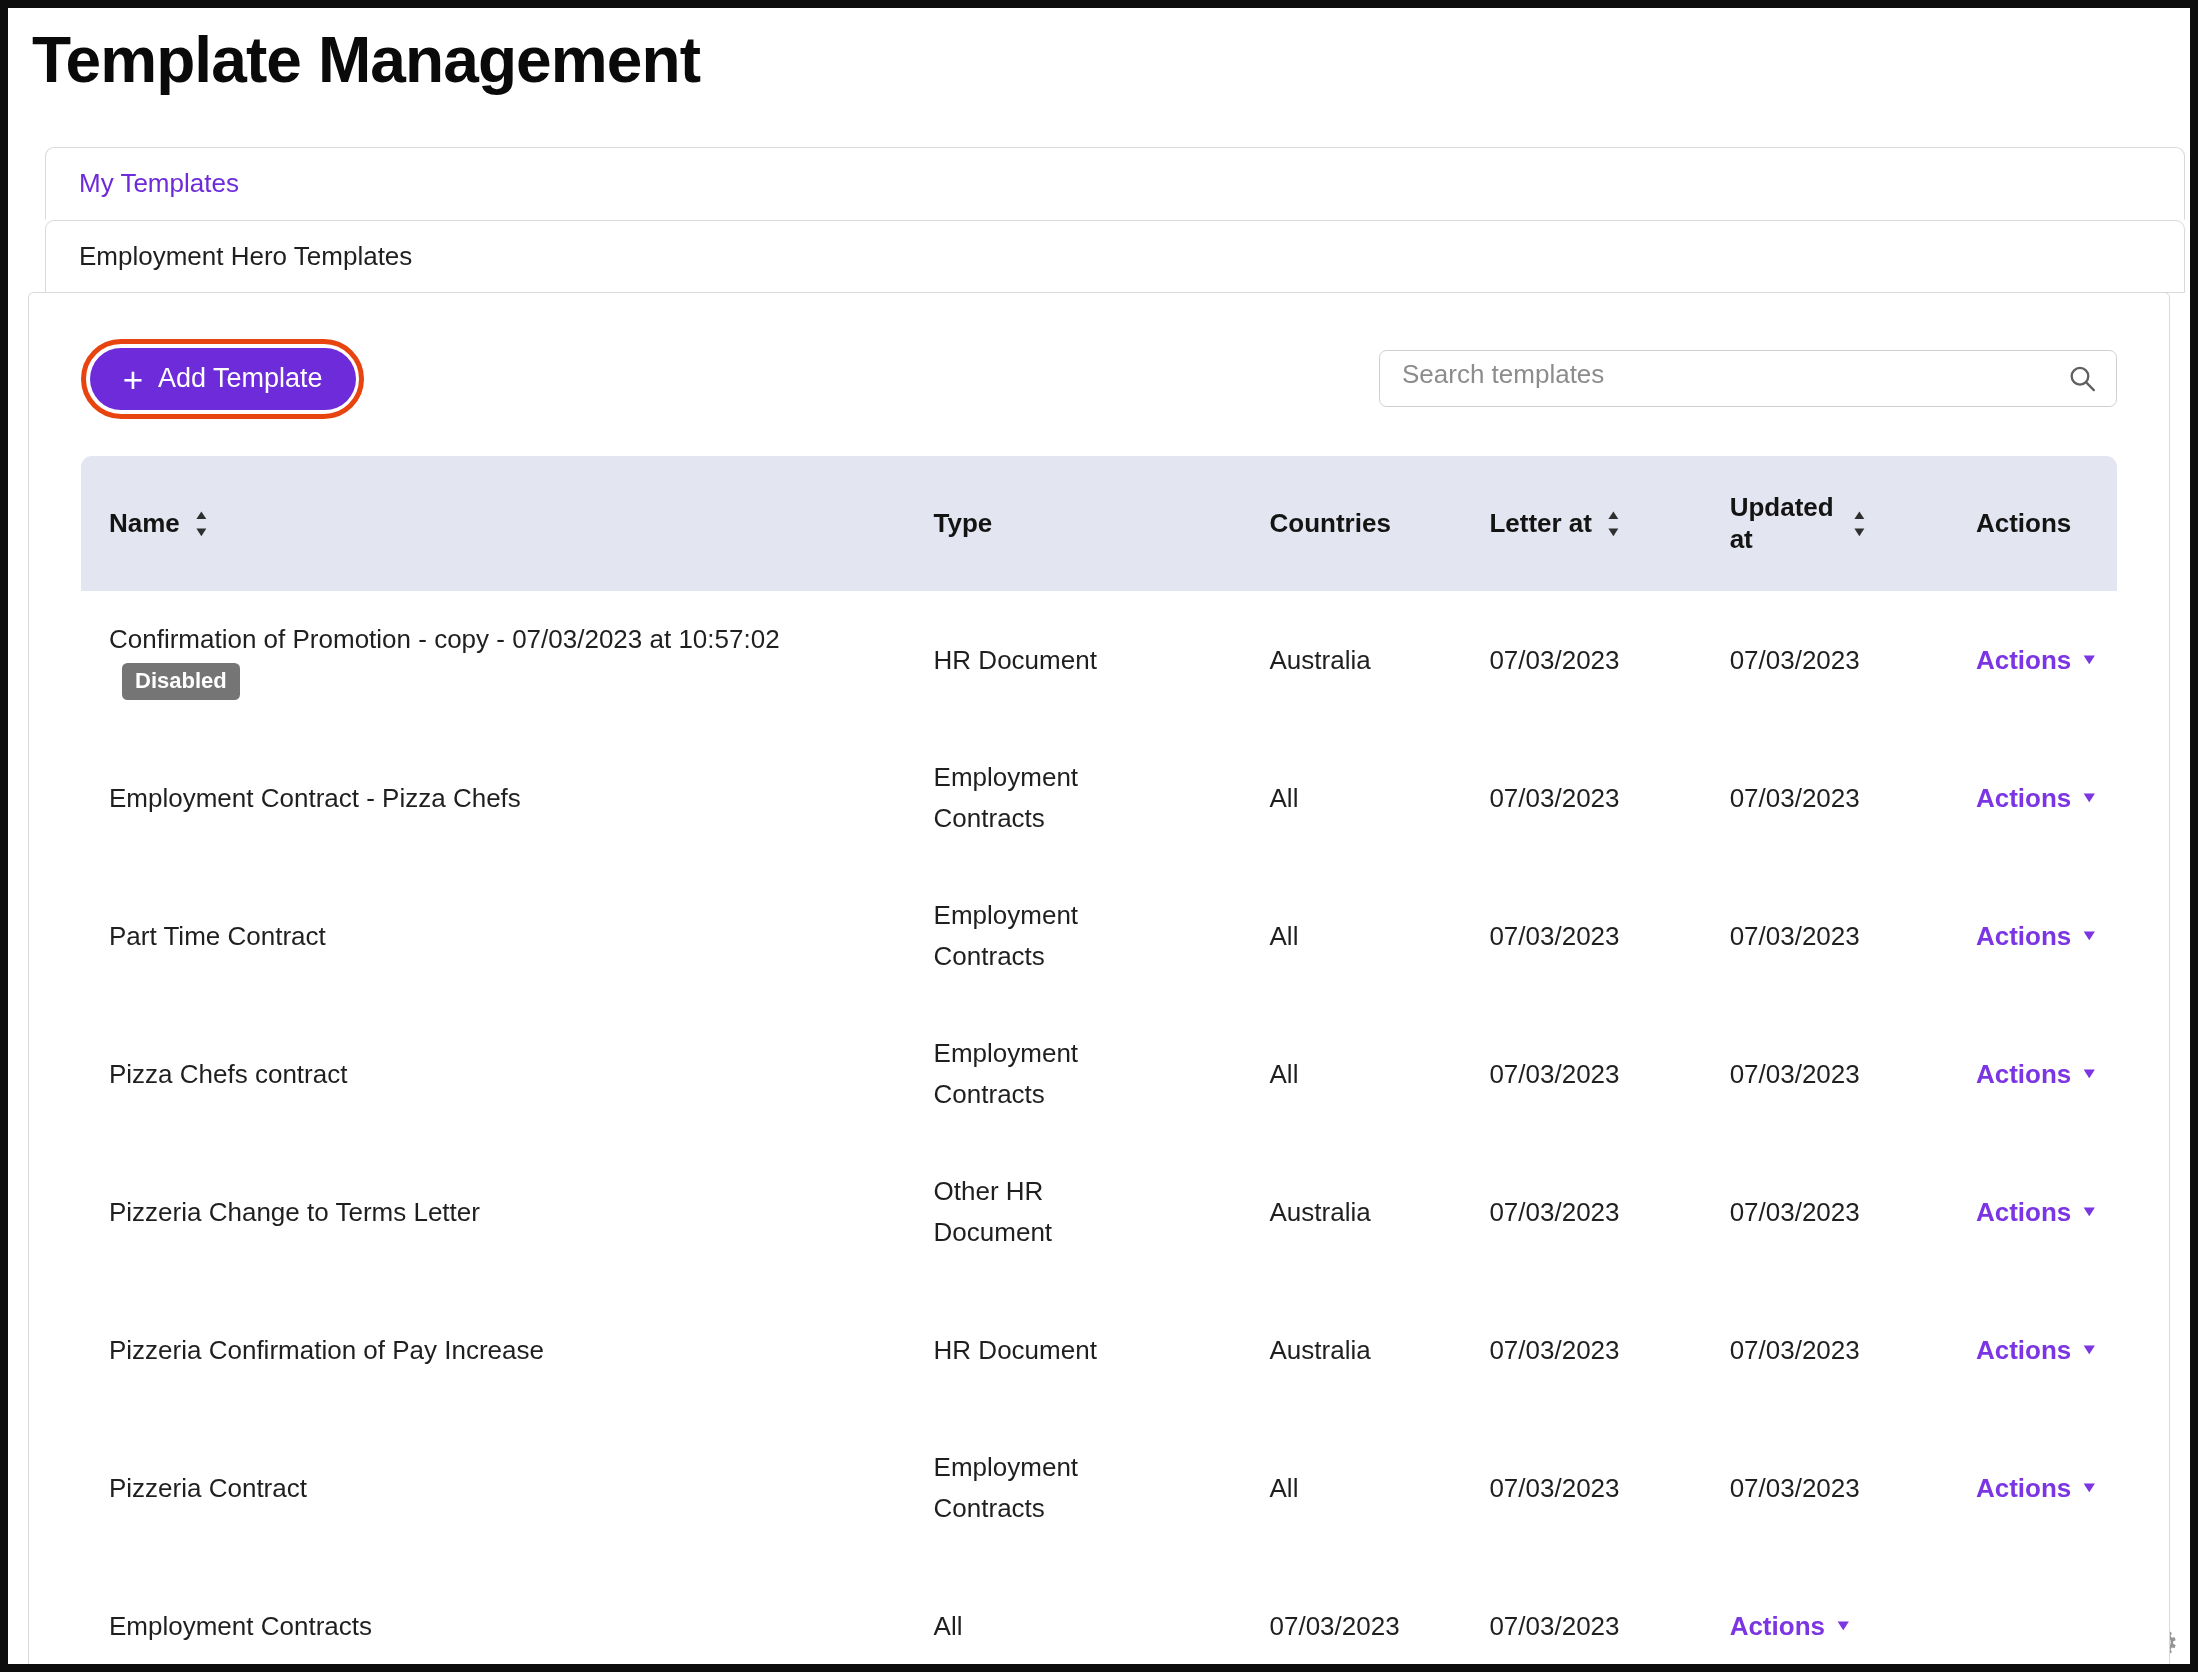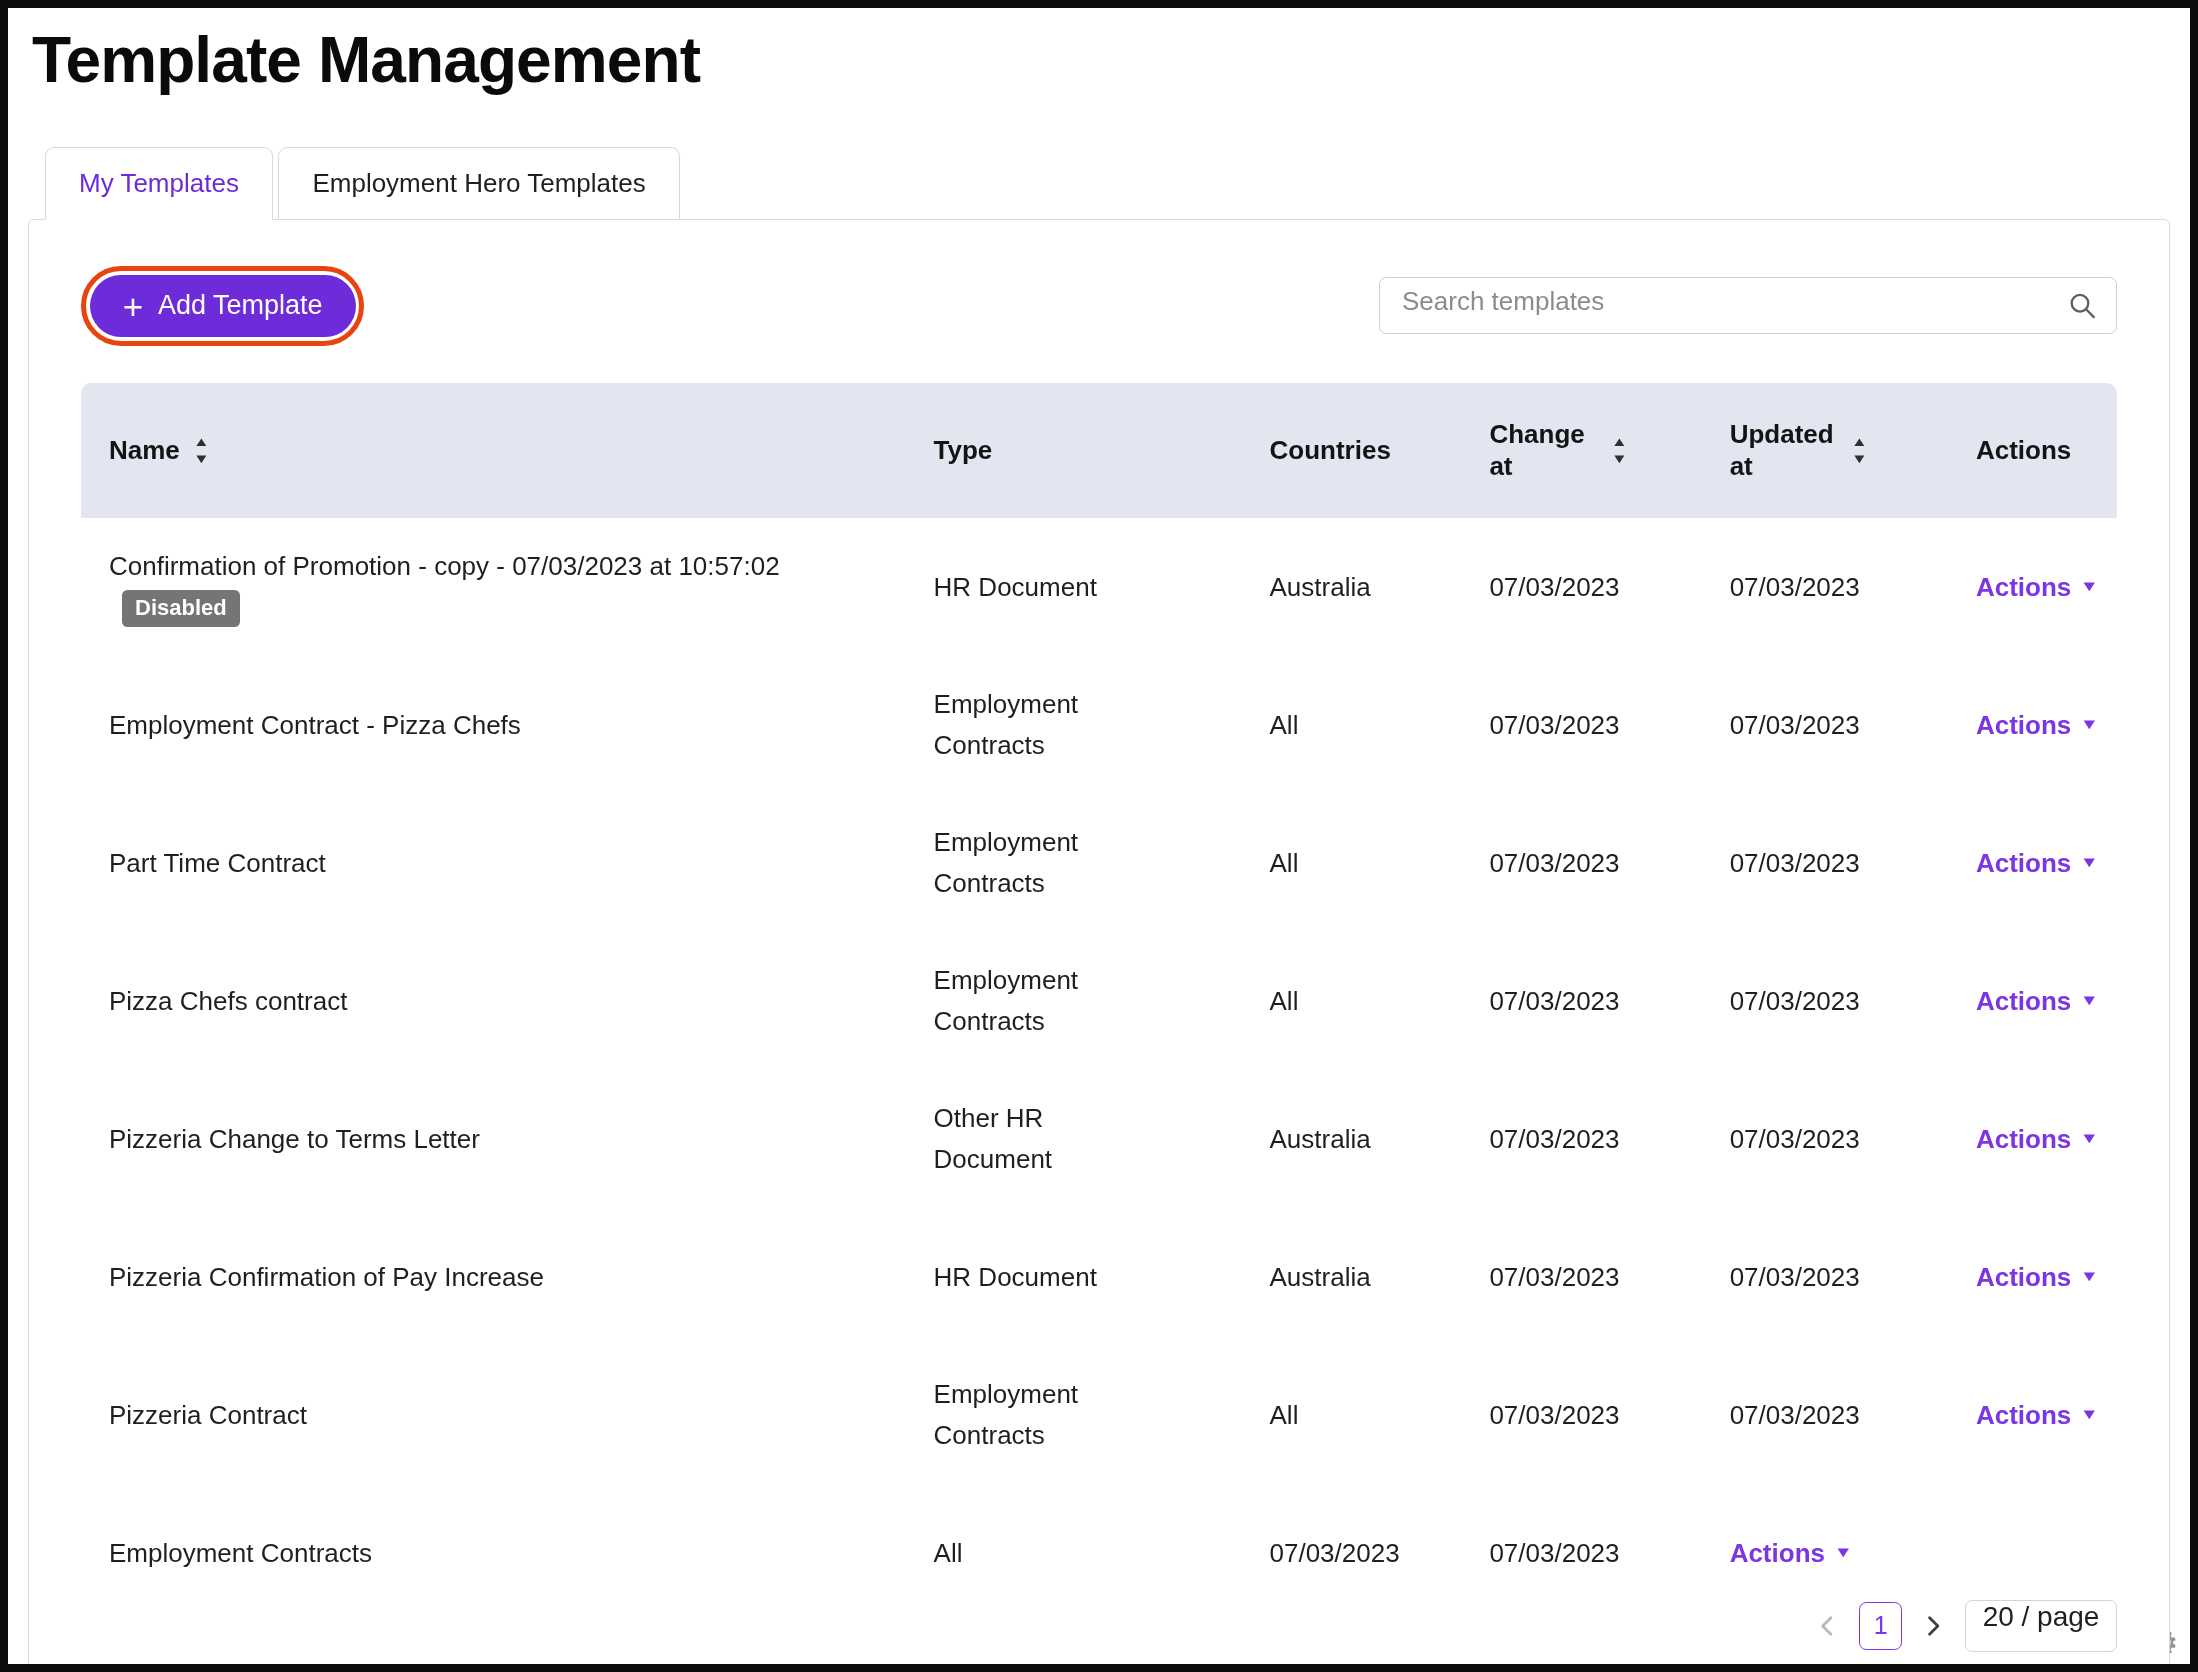--- a/index.html
+++ b/index.html
@@ -4,21 +4,21 @@
 <style>
   html,body{margin:0;padding:0;background:#555;}
   .frame{
     position:relative;width:2198px;height:1672px;box-sizing:border-box;
     border:8.3px solid #0d0d0d;background:#fff;overflow:hidden;
     font-family:"Liberation Sans","DejaVu Sans",sans-serif;color:#1f1f1f;
   }
   h1{margin:14.8px 0 0 24px;font-size:64px;font-weight:700;letter-spacing:-0.9px;color:#0a0a0a;}
 
   
-  .tabs{display:flex;margin:50px 0 -0.9px 37px;position:relative;z-index:2;}
+  .tabs{display:flex;margin:50px 0 -0.9px 37px;position:relative;z-index:2;flex-direction:column;}
   .tab{
     padding:20px 33px;font-size:26px;border:0.9px solid #d9d9d9;border-radius:9.2px 9.2px 0 0;
     background:#fff;margin-right:5.5px;cursor:pointer;color:#1f1f1f;border-bottom:0.9px solid #d9d9d9;
   }
   .tab.active{color:#6d2bd9;border-bottom:0.9px solid #fff;}
 
   
   .panel{
     position:relative;z-index:1;margin:0 20px;height:1456px;box-sizing:border-box;
     border:0.9px solid #d9d9d9;border-radius:5.5px;background:#fff;
@@ -119,21 +119,21 @@
               <i>▼</i>
             </span>
           </div>
           <div class="th col-type">
             <span class="th-label">Type</span>
           </div>
           <div class="th col-countries">
             <span class="th-label">Countries</span>
           </div>
           <div class="th col-created_at">
-            <span class="th-label">Change at</span>
+            <span class="th-label">Letter at</span>
             <span class="sort">
               <i>▲</i>
               <i>▼</i>
             </span>
           </div>
           <div class="th col-updated_at">
             <span class="th-label">Updated at</span>
             <span class="sort">
               <i>▲</i>
               <i>▼</i>

